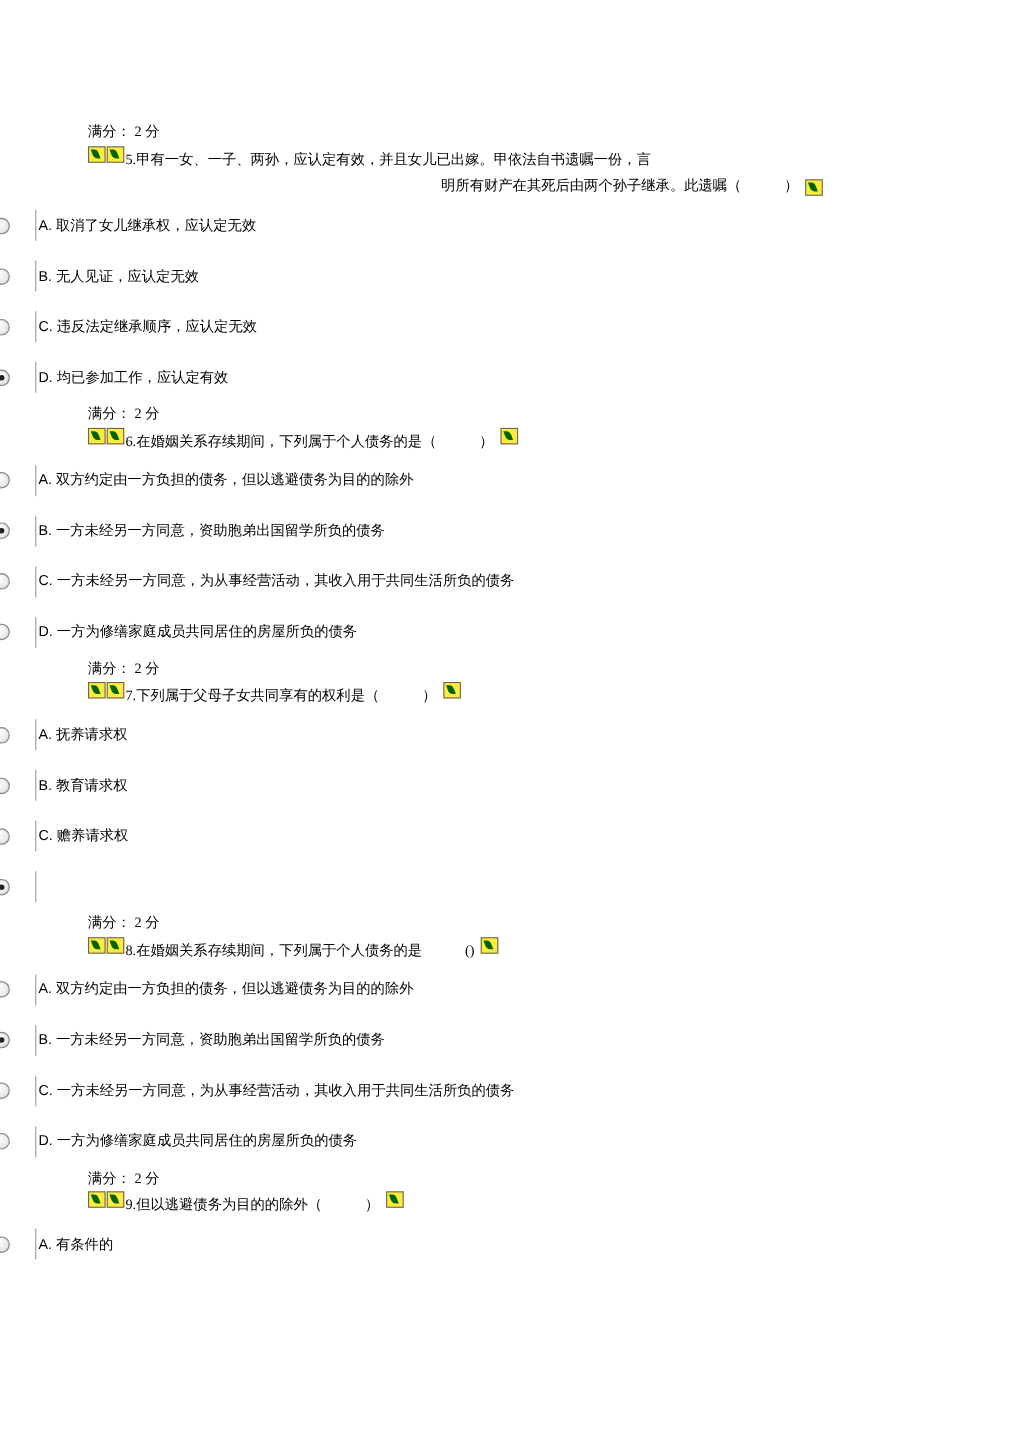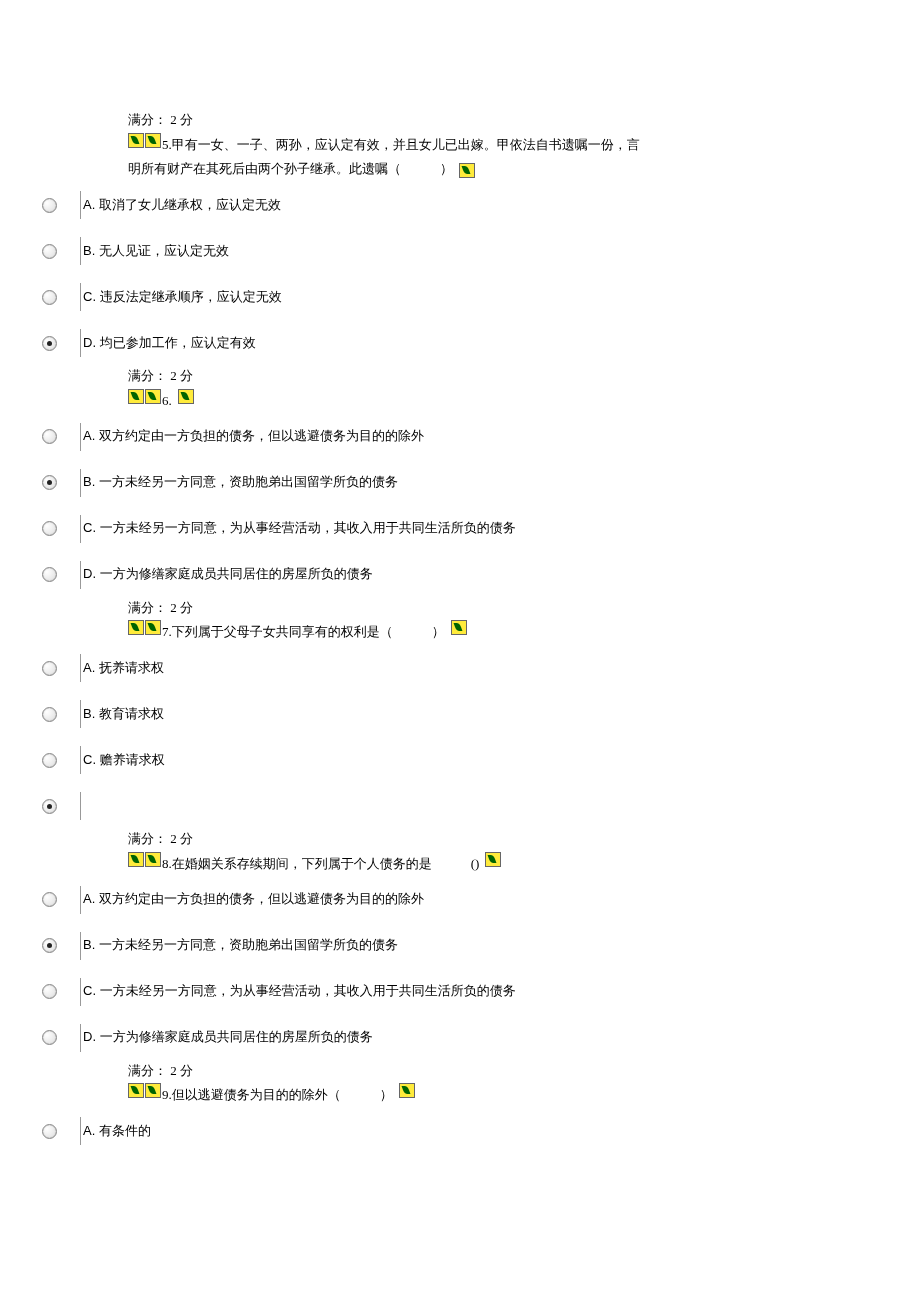--- a/index.html
+++ b/index.html
@@ -7,21 +7,21 @@
       font-size: 13px;
       color: #000;
       background: #fff;
       margin: 0;
       padding: 0;
       line-height: 1.6;
     }
     .page {
       width: 832px;
       box-sizing: border-box;
-      padding: 110px 84px 40px 84px;
+      padding: 110px 84px 40px 36px;
     }
     .question-block {
       margin-bottom: 0;
     }
     .q-header {
       padding-left: 44px;
     }
     .score-line {
       margin-bottom: 2px;
     }
@@ -30,20 +30,21 @@
       align-items: flex-start;
       flex-wrap: wrap;
       line-height: 1.9;
     }
     .q-text-inline {
       display: inline;
     }
     .opened-line {
       padding-left: 0;
       line-height: 1.9;
+      text-align: right;
     }
 
     .icon-box {
       display: inline-block;
       width: 16px;
       height: 15px;
       background: #ffeb3b;
       border: 1px solid #666;
       vertical-align: middle;
       margin-right: 1px;
@@ -152,20 +153,21 @@
         <div class="option-text"><span class="opt-letter">D.  </span><span>均已参加工作，应认定有效</span></div>
       </div>
     </div>
     <div class="question-block">
       <div class="q-header">
         <div class="score-line">满分： 2  分</div>
         <div class="q-text-line">
           <span class="icon-box"></span>
           <span class="icon-box"></span>
           <span>6.  </span>
+          <span class="q-text-inline">在婚姻关系存续期间，下列属于个人债务的是（　　　）</span>
           <span class="icon-box single"></span>
         </div>
       </div>
       <div class="option-row">
         <div class="radio-cell">
           <span class="radio"></span>
         </div>
         <div class="option-divider"></div>
         <div class="option-text"><span class="opt-letter">A.  </span><span>双方约定由一方负担的债务，但以逃避债务为目的的除外</span></div>
       </div>

